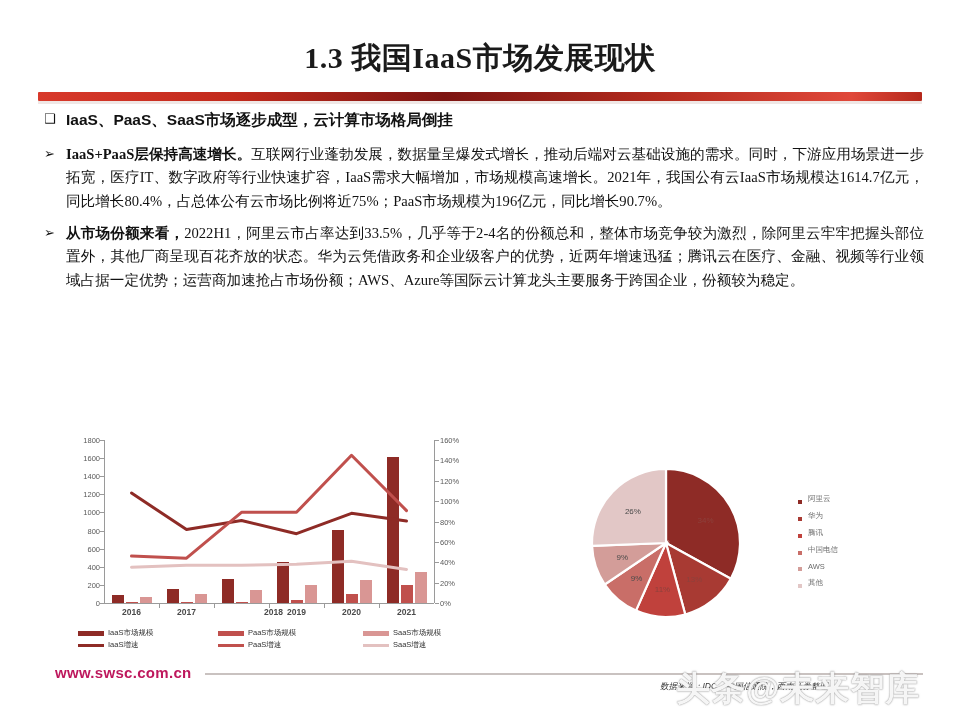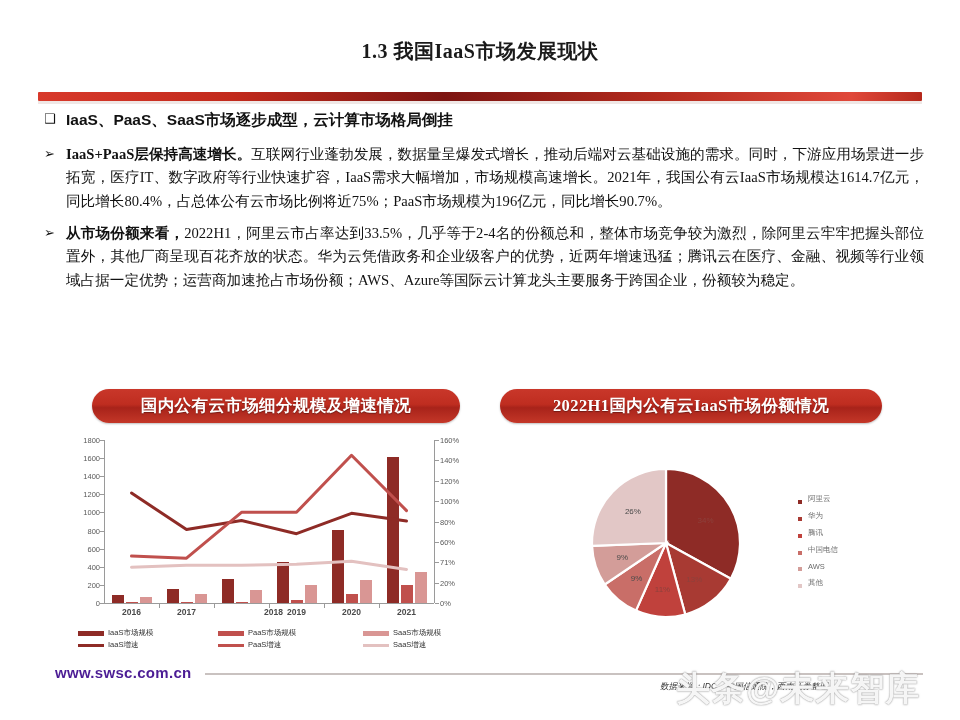--- a/index.html
+++ b/index.html
@@ -7,21 +7,21 @@
     width:960px;height:720px;overflow:hidden;
     background:#ffffff;
     font-family:"Liberation Sans","DejaVu Sans",sans-serif;
     position:relative;
   }
   .slide{position:relative;width:960px;height:720px;background:#fff;}
 
   
   .title-wrap{position:absolute;left:0;top:38px;width:960px;text-align:center;}
   .slide-title{
-    font-size:20px;font-weight:bold;color:#1a1a1a;letter-spacing:.5px;
+    font-size:30px;font-weight:bold;color:#1a1a1a;letter-spacing:.5px;
     font-family:"Liberation Serif","DejaVu Serif",serif;
   }
   .title-rule{
     position:absolute;left:38px;top:92px;width:884px;height:9px;
     background:linear-gradient(to right,#d8392b 0%,#c22a1c 22%,#7d1512 46%,#b32a1d 70%,#e0483a 92%,#b5281b 100%);
     border-radius:1px;
   }
   .title-rule:after{
     content:"";position:absolute;left:0;top:9px;width:884px;height:3px;
     background:#efe7e5;
@@ -99,21 +99,21 @@
   .pie-label.onlight{color:#4a4a4a;}
   .pie-label.ondark{color:#8d413c;text-align:right;}
   .pie-legend{position:absolute;left:238px;top:32px;}
   .pl-item{display:flex;align-items:flex-end;margin-bottom:7px;}
   .pl-dot{width:4px;height:4px;margin-right:6px;flex:0 0 4px;}
   .pl-text{font-size:7.5px;color:#6b6b6b;font-family:"Liberation Sans",sans-serif;white-space:nowrap;}
 
   
   .footer-url{
     position:absolute;left:55px;top:664px;font-size:15px;font-weight:bold;
-    color:#4c1d95;letter-spacing:.3px;font-family:"Liberation Sans",sans-serif;
+    color:#be185d;letter-spacing:.3px;font-family:"Liberation Sans",sans-serif;
   }
   .footer-rule{
     position:absolute;left:205px;top:673px;width:718px;height:2px;background:#c9c2c0;
   }
   .source-note{
     position:absolute;left:660px;top:681px;font-size:8.5px;color:#333;
     font-style:italic;font-family:"Liberation Sans",sans-serif;white-space:nowrap;
   }
   .watermark{
     position:absolute;left:676px;top:666px;font-size:34px;font-weight:bold;
@@ -149,26 +149,20 @@
 
     <div class="b-row b-blk">
       <div class="b-marker">➢</div>
       <div class="b-para">
         <b>从市场份额来看，</b><span>2022H1，阿里云市占率达到33.5%，几乎等于2-4名的份额总和，整体市场竞争较为激烈，除阿里云牢牢把握头部位置外，其他厂商呈现百花齐放的状态。华为云凭借政务和企业级客户的优势，近两年增速迅猛；腾讯云在医疗、金融、视频等行业领域占据一定优势；运营商加速抢占市场份额；AWS、Azure等国际云计算龙头主要服务于跨国企业，份额较为稳定。</span>
       </div>
     </div>
 
   </div>
 
-  <div class="banner" id="banner-left">
-    <span>国内公有云市场细分规模及增速情况</span>
-  </div>
-  <div class="banner" id="banner-right">
-    <span>2022H1国内公有云IaaS市场份额情况</span>
-  </div>
 
   <div class="chart-left">
     <div id="combo-canvas" style="position:absolute;inset:0;">
         <div class="axis-line" style="left:42px;top:6px;width:1px;height:163px;"></div>
         <div class="axis-line" style="left:372px;top:6px;width:1px;height:163px;"></div>
         <div class="axis-line" style="left:42px;top:169px;width:330px;height:1px;"></div>
         <div class="ytick" style="left:-2px;top:169px;width:40px;">0</div>
         <div class="tickmark" style="left:38px;top:169px;"></div>
         <div class="ytick" style="left:-2px;top:150.88888888888889px;width:40px;">200</div>
         <div class="tickmark" style="left:38px;top:150.88888888888889px;"></div>
@@ -185,21 +179,21 @@
         <div class="ytick" style="left:-2px;top:42.222222222222214px;width:40px;">1400</div>
         <div class="tickmark" style="left:38px;top:42.222222222222214px;"></div>
         <div class="ytick" style="left:-2px;top:24.111111111111114px;width:40px;">1600</div>
         <div class="tickmark" style="left:38px;top:24.111111111111114px;"></div>
         <div class="ytick" style="left:-2px;top:6px;width:40px;">1800</div>
         <div class="tickmark" style="left:38px;top:6px;"></div>
         <div class="ytick2" style="left:378px;top:169px;">0%</div>
         <div class="tickmark" style="left:373px;top:169px;"></div>
         <div class="ytick2" style="left:378px;top:148.625px;">20%</div>
         <div class="tickmark" style="left:373px;top:148.625px;"></div>
-        <div class="ytick2" style="left:378px;top:128.25px;">71%</div>
+        <div class="ytick2" style="left:378px;top:128.25px;">40%</div>
         <div class="tickmark" style="left:373px;top:128.25px;"></div>
         <div class="ytick2" style="left:378px;top:107.875px;">60%</div>
         <div class="tickmark" style="left:373px;top:107.875px;"></div>
         <div class="ytick2" style="left:378px;top:87.5px;">80%</div>
         <div class="tickmark" style="left:373px;top:87.5px;"></div>
         <div class="ytick2" style="left:378px;top:67.125px;">100%</div>
         <div class="tickmark" style="left:373px;top:67.125px;"></div>
         <div class="ytick2" style="left:378px;top:46.75px;">120%</div>
         <div class="tickmark" style="left:373px;top:46.75px;"></div>
         <div class="ytick2" style="left:378px;top:26.375px;">140%</div>

